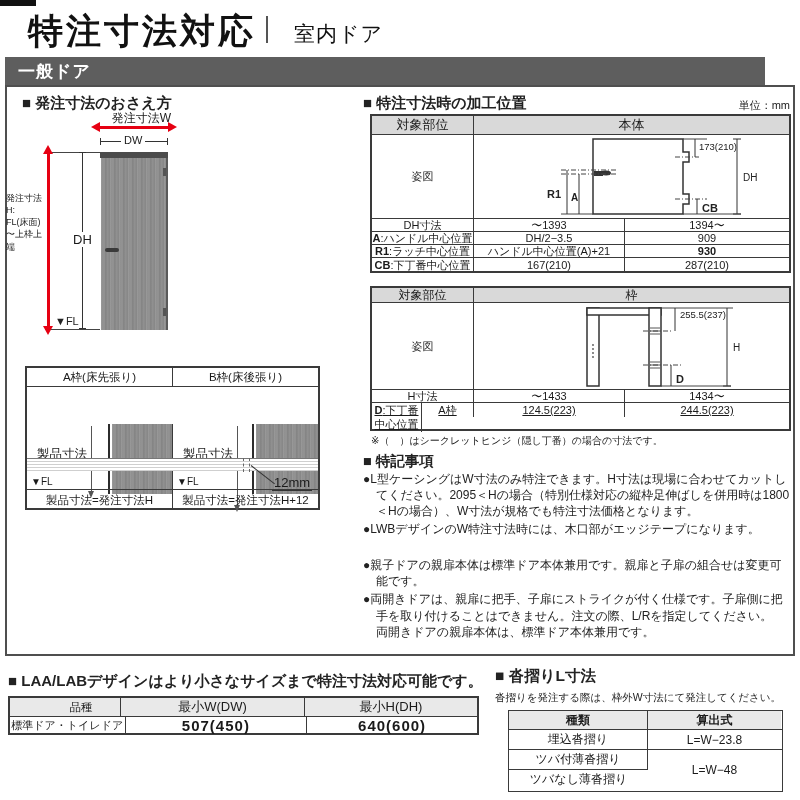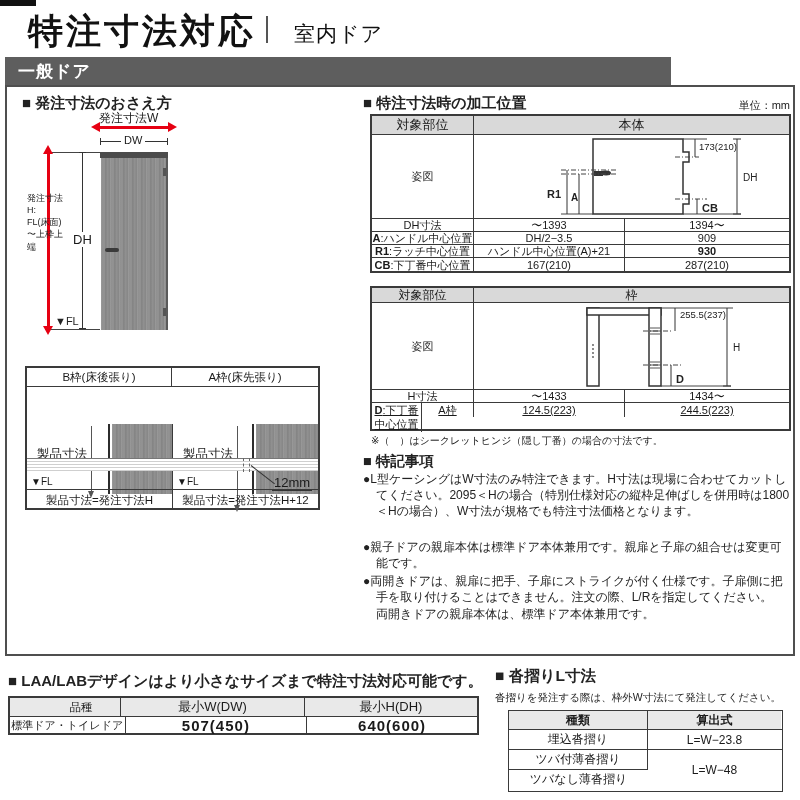--- a/index.html
+++ b/index.html
@@ -84,56 +84,56 @@
   svg text{font-family:"Liberation Sans","DejaVu Sans",sans-serif;fill:#222;}
 </style>
 </head>
 <body>
 
 <div class="abs corner-mark" style="left:0;top:0;width:36px;height:6px;"></div>
 <div class="abs page-title" style="left:28px;top:8px;">特注寸法対応</div>
 <div class="abs title-sep" style="left:266px;top:16px;height:27px;"></div>
 <div class="abs page-sub" style="left:294px;top:20px;">室内ドア</div>
 
-<div class="abs section-bar" style="left:5px;top:57px;width:666px;height:28px;">一般ドア</div>
+<div class="abs section-bar" style="left:5px;top:57px;width:760px;height:28px;">一般ドア</div>
 
 <div class="abs main-panel" style="left:5px;top:85px;width:790px;height:571px;"></div>
 
 <div class="abs h2" style="left:22px;top:94px;">■ 発注寸法のおさえ方</div>
 
-<div class="abs" style="left:99px;top:110px;width:72px;text-align:left;font-size:12px;">発注寸法W</div>
+<div class="abs" style="left:99px;top:110px;width:72px;text-align:right;font-size:12px;">発注寸法W</div>
 <div class="abs arr-h" style="left:100px;top:126px;width:68px;"></div>
 
 <div class="abs dim-h" style="left:100px;top:141px;width:68px;"></div>
 <div class="abs dim-tag" style="left:121px;top:134px;">DW</div>
 
 <div class="abs" style="left:100px;top:152px;width:68px;height:178px;">
   <div class="abs door-top" style="left:0;top:0;width:68px;height:6px;"></div>
   <div class="abs wood" style="left:1px;top:6px;width:65px;height:172px;"></div>
   <div class="abs door-edge" style="left:66px;top:6px;width:2px;height:172px;"></div>
   <div class="abs handle" style="left:5px;top:96px;width:14px;height:4px;"></div>
   <div class="abs hinge" style="left:63px;top:16px;width:3px;height:8px;"></div>
   <div class="abs hinge" style="left:63px;top:156px;width:3px;height:8px;"></div>
 </div>
 
 <div class="abs ext-line" style="left:45px;top:152px;width:55px;"></div>
 <div class="abs ext-line" style="left:45px;top:329px;width:55px;"></div>
 <div class="abs arr-v" style="left:47px;top:154px;height:172px;"></div>
-<div class="abs small-note" style="left:6px;top:192px;width:42px;padding-left:21px;">発注寸法H:
+<div class="abs small-note" style="left:6px;top:192px;width:42px;">発注寸法H:
 FL(床面)
 〜上枠上端</div>
 <div class="abs dim-v" style="left:82px;top:152px;height:177px;"></div>
 <div class="abs dim-tag" style="left:70px;top:232px;font-size:13px;">DH</div>
 <div class="abs fl-label" style="left:55px;top:315px;">▼FL</div>
 
 <div class="abs tbl" style="left:25px;top:366px;width:295px;height:144px;">
 
   <div class="row" style="height:19px;">
+    <div class="cell fs115" style="width:146px;">A枠(床先張り)</div>
     <div class="cell fs115" style="width:145px;">B枠(床後張り)</div>
-    <div class="cell fs115" style="width:146px;">A枠(床先張り)</div>
   </div>
 
   <div class="abs" style="left:0;top:20px;width:291px;height:70px;margin-top:36px;">
 
     <div class="abs" style="left:0;top:0;width:146px;height:70px;border-right:1px solid #3a3a3a;box-sizing:border-box;">
       <div class="abs" style="left:10px;top:22px;font-size:12.5px;">製品寸法</div>
       <div class="abs down-arrow" style="left:64px;top:2px;height:66px;"></div>
       <div class="abs" style="left:4px;top:52px;font-size:10px;">▼FL</div>
       <div class="abs" style="left:81px;top:0;width:2px;height:70px;background:#2c2c2c;"></div>
       <div class="abs wood" style="left:85px;top:0;width:60px;height:70px;"></div>
@@ -283,20 +283,21 @@
         <div class="cell fs11" style="width:164px;">244.5(223)</div>
       </div>
     </div>
   </div>
 </div>
 <div class="abs sub-note" style="left:371px;top:434px;">※（　）はシークレットヒンジ（隠し丁番）の場合の寸法です。</div>
 
 <div class="abs h2" style="left:363px;top:452px;font-size:14.5px;">■ 特記事項</div>
 <div class="abs" style="left:363px;top:471px;width:428px;">
   <div class="note-item">●L型ケーシングはW寸法のみ特注できます。H寸法は現場に合わせてカットしてください。2095＜Hの場合（特別仕様対応の縦枠足伸ばしを併用時は1800＜Hの場合）、W寸法が規格でも特注寸法価格となります。</div>
+  <div class="note-item" style="margin-top:2px;">●LWBデザインのW特注寸法時には、木口部がエッジテープになります。</div>
   <div class="note-item" style="margin-top:20px;">●親子ドアの親扉本体は標準ドア本体兼用です。親扉と子扉の組合せは変更可能です。</div>
   <div class="note-item" style="margin-top:2px;">●両開きドアは、親扉に把手、子扉にストライクが付く仕様です。子扉側に把手を取り付けることはできません。注文の際、L/Rを指定してください。
 両開きドアの親扉本体は、標準ドア本体兼用です。</div>
 </div>
 
 <div class="abs h2" style="left:8px;top:672px;">■ LAA/LABデザインはより小さなサイズまで特注寸法対応可能です。</div>
 <div class="abs tbl" style="left:8px;top:696px;width:471px;height:39px;">
   <div class="row" style="height:19px;">
     <div class="cell hdr2 fs115" style="width:111px;padding-left:32px;">品種</div>
     <div class="cell hdr2 fs13" style="width:184px;">最小W(DW)</div>

